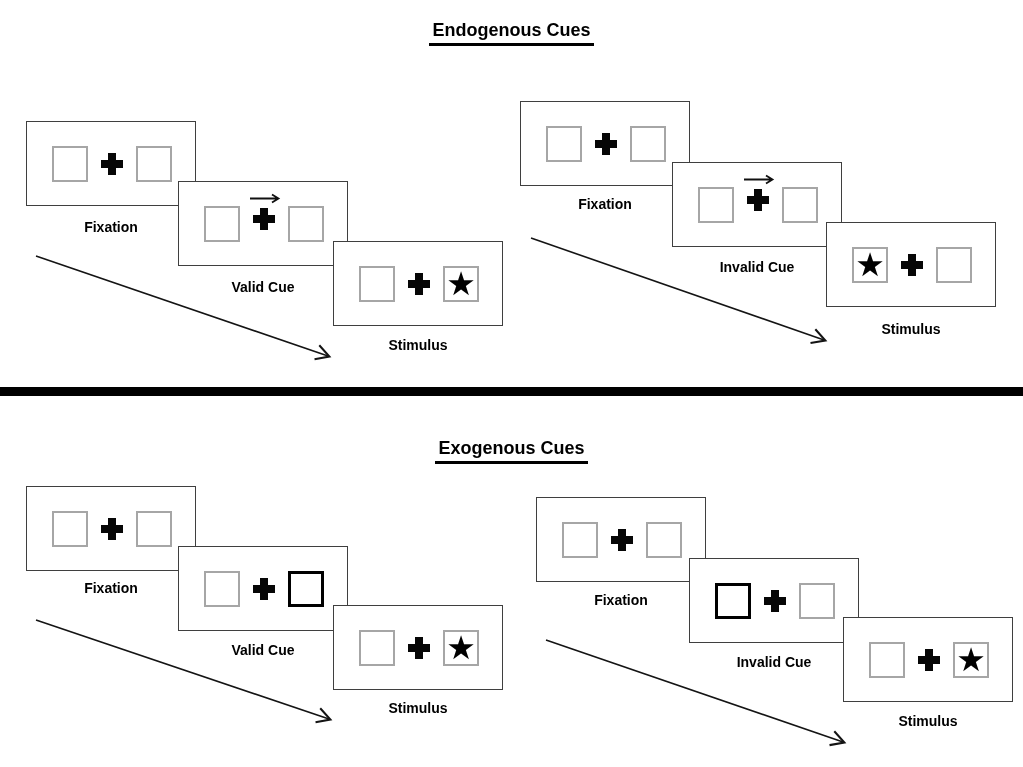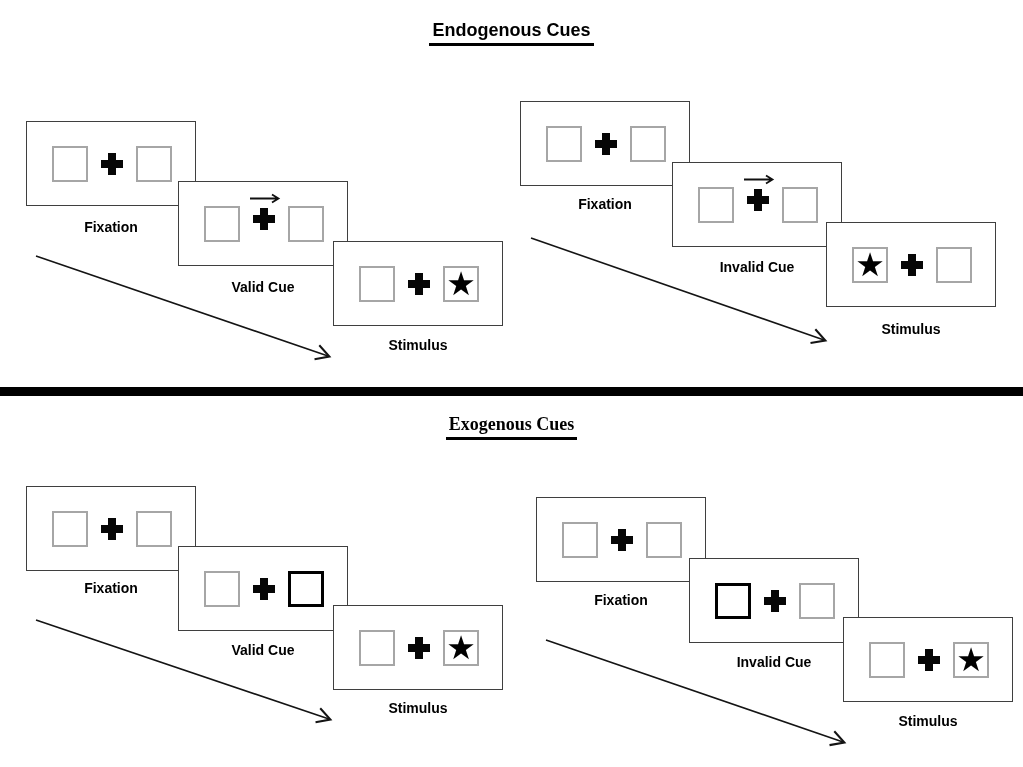--- a/index.html
+++ b/index.html
@@ -112,21 +112,21 @@
     <div class="sq left">
       <span class="star">★</span>
     </div>
     <div class="plus"></div>
     <div class="sq right"></div>
   </div>
   <div class="plabel" style="left:826px; top:319px;">Stimulus</div>
 
   <div class="divider"></div>
 
-  <div class="section-title" style="top:414px;font-family:Liberation Serif, serif;">
+  <div class="section-title" style="top:438px;">
     <span>Exogenous Cues</span>
   </div>
 
   <svg class="tl-arrow" style="left:30px; top:612px;" width="312" height="118">
     <defs>
         <marker id="m3" viewBox="0 0 12 12" refX="9" refY="6" markerWidth="11" markerHeight="11" orient="auto">
       <path d="M1 1 L10 6 L1 11" fill="none" stroke="#141414" stroke-width="1.4"></path>
         </marker>
       </defs>
     <line x1="6" y1="8" x2="299" y2="107" stroke="#141414" stroke-width="1.6" marker-end="url(#m3)"></line>

